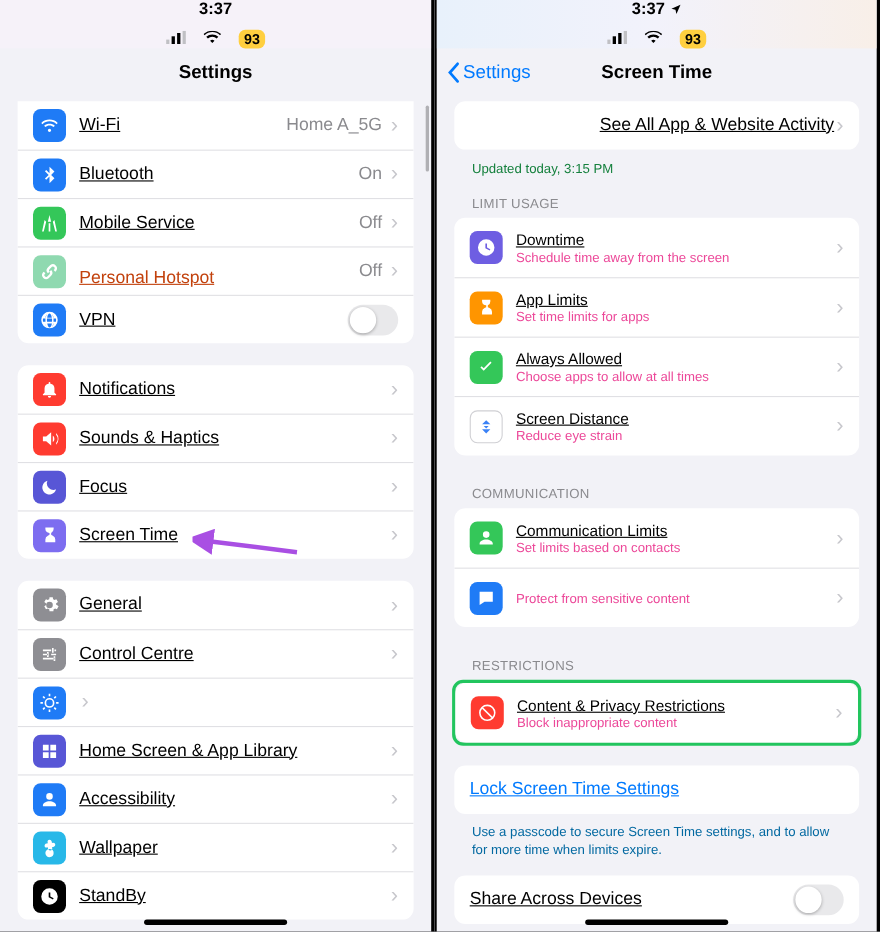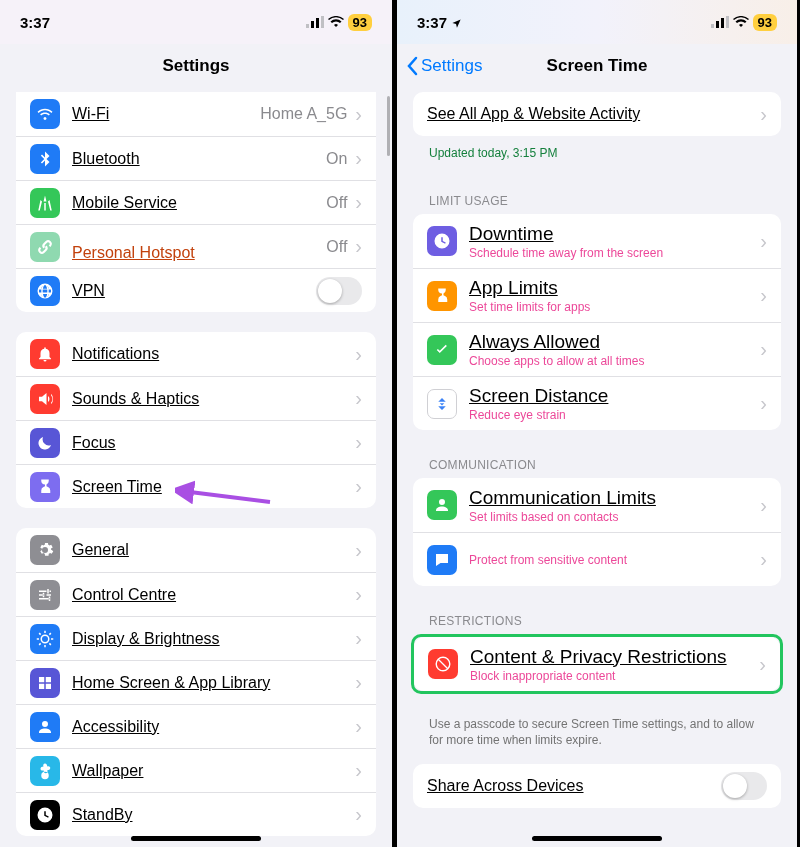--- a/index.html
+++ b/index.html
@@ -1,40 +1,40 @@
 <!DOCTYPE html>
 <html><head>
 <meta charset="utf-8">
 <style>
   * { box-sizing: border-box; margin: 0; padding: 0; }
   body { font-family: -apple-system, "SF Pro Text", Helvetica, Arial, sans-serif; background: #000; width: 800px; height: 847px; display: flex; }
   .phone { width: 395px; height: 847px; background: #f2f2f7; overflow: hidden; position: relative; border-right: 3px solid #000; display:flex; flex-direction:column;}
   .phone.right { width: 402px; border-right: 0; border-left: 2px solid #000; }
-  .status-bar { height: 44px; display: flex; align-items: center; justify-content: space-between; padding: 0 20px; font-weight: 600; font-size: 15px; background: #f6f2f9; }
+  .status-bar { height: 44px; display: flex; align-items: center; justify-content: space-between; padding: 0 20px; font-weight: 600; font-size: 15px; background: #f6f2f9; flex-direction: column; }
   .phone.right .status-bar { background: linear-gradient(90deg,#e8f1fb,#f2f2fb,#f8efe8); }
-  .status-right { display: flex; align-items: flex-start; gap: 4px; }
+  .status-right { display: flex; align-items: flex-start; gap: 16px; }
   .battery-pill { background: #ffcf3f; border-radius: 6px; padding: 1px 5px; font-size: 13px; font-weight: 700; }
   .nav-bar { height: 44px; display: flex; align-items: center; justify-content: center; font-weight: 700; font-size: 17px; position: relative; }
   .nav-back { position: absolute; left: 8px; color: #007aff; font-size: 17px; font-weight: 400; display: flex; align-items: center; }
   .scroll { flex: 1; overflow-y: hidden; }
   .group { background: #fff; border-radius: 10px; margin: 0 16px 20px 16px; overflow: hidden; }
   .group.first-left { margin-top: 4px; border-top-left-radius: 0; border-top-right-radius: 0; }
-  .section-header { font-size: 12px; color: #8a8a8e; padding: 8px 32px 6px 32px; letter-spacing: 0.3px; margin-top: 16px; }
-  .footnote { font-size: 12px; color: #737373; padding: 4px 20px 6px 20px; line-height:1.35; }
+  .section-header { font-size: 12px; color: #8a8a8e; padding: 8px 32px 6px 32px; letter-spacing: 0.3px; }
+  .footnote { font-size: 12px; color: #0369a1; padding: 4px 20px 6px 20px; line-height:1.35; }
   .update-note { font-size: 12px; color: #15803d; padding: 6px 32px 10px 32px; }
   .row { display: flex; align-items: center; min-height: 44px; padding: 6px 14px; border-top: 0.5px solid #e0e0e4; position: relative; }
   .group .row:first-child { border-top: none; }
   .row-tall { min-height: 54px; padding: 8px 14px; }
   .icon { width: 30px; height: 30px; border-radius: 7px; display: flex; align-items: center; justify-content: center; margin-right: 12px; flex-shrink: 0; }
   .icon svg { display:block; }
   .label { flex: 1; font-size: 16px; color: #000; text-decoration: underline; }
   .label.faded { color: #c2410c; margin-top: 12px; }
   .sublabel { font-size: 12px; color: #ec4899; margin-top: 1px; }
   .textcol { flex:1; display:flex; flex-direction:column; }
-  .textcol .label { font-size:19px; }
+  .textcol .label { font-size:14px; }
   .value { color: #8a8a8e; font-size: 16px; margin-right: 6px; }
   .chevron { color: #c7c7cc; font-size: 20px; flex-shrink: 0; margin-left:2px;}
   .switch { width: 46px; height: 28px; background: #e9e9eb; border-radius: 14px; position: relative; flex-shrink: 0; }
   .switch .knob { position: absolute; top: 2px; left: 2px; width: 24px; height: 24px; background: #fff; border-radius: 50%; box-shadow: 0 1px 3px rgba(0,0,0,.3); }
   .home-indicator { position: absolute; bottom: 6px; left: 50%; transform: translateX(-50%); width: 130px; height: 5px; background: #000; border-radius: 3px; }
   .arrow-annot { position: absolute; color: #a94fe3; pointer-events: none; }
   .highlight-box { border: 3px solid #22c55e; border-radius: 10px; margin: 0 14px; padding:0; }
   .highlight-box .group { margin:0; }
   .blue-link .label { color:#007aff; }
   .scrollbar-stub { position:absolute; right:2px; top:96px; width:3px; height:60px; background:#b0b0b4; border-radius:2px; }
@@ -180,21 +180,20 @@
           </div>
           <span class="label">Control Centre</span>
           <span class="chevron">›</span>
         </div>
         <div class="row">
     <div class="icon" style="background:#1f7bf6">
     <svg width="18" height="18" viewBox="0 0 24 24">
               <path d="M12 7a5 5 0 100 10 5 5 0 000-10zM12 1v3m0 16v3M1 12h3m16 0h3M4.2 4.2l2 2m11.6 11.6l2 2M4.2 19.8l2-2m11.6-11.6l2-2" stroke="#fff" stroke-width="2" fill="none"></path>
             </svg>
           </div>
-          <span class="label">Display &amp; Brightness</span>
           <span class="chevron">›</span>
         </div>
         <div class="row">
     <div class="icon" style="background:#5856d6">
     <svg width="18" height="18" viewBox="0 0 24 24">
               <path d="M4 4h7v7H4zm9 0h7v7h-7zM4 13h7v7H4zm9 0h7v7h-7z" fill="#fff"></path>
             </svg>
           </div>
           <span class="label">Home Screen &amp; App Library</span>
           <span class="chevron">›</span>
@@ -267,21 +266,21 @@
     <div class="nav-back">
       <svg width="14" height="20" viewBox="0 0 12 20">
           <path d="M10 2L3 10l7 8" stroke="#007aff" stroke-width="2.5" fill="none" stroke-linecap="round"></path>
         </svg>
       <span style="margin-left:2px;">Settings</span>
     </div>
     <span>Screen Time</span>
   </div>
 
   <div class="scroll">
-    <div class="group" style="margin-top:4px; margin-bottom:4px;">
+    <div class="group" style="margin-top:4px; margin-bottom:4px;text-align:right;">
       <div class="row">
         <span class="label">See All App &amp; Website Activity</span>
         <span class="chevron">›</span>
       </div>
     </div>
     <div class="update-note">Updated today, 3:15 PM</div>
 
     <div class="section-header">LIMIT USAGE</div>
     <div class="group" id="limit-group">
         <div class="row row-tall">
@@ -373,20 +372,25 @@
             <div class="textcol">
               <span class="label">Content &amp; Privacy Restrictions</span>
     <span class="sublabel">Block inappropriate content</span>
             </div>
     <span class="chevron">›</span>
           </div>
         </div>
     </div>
 
     <div style="height:18px;"></div>
+    <div class="group blue-link" style="margin-bottom:4px;">
+      <div class="row">
+        <span class="label">Lock Screen Time Settings</span>
+      </div>
+    </div>
     <div class="footnote" style="padding-left:32px;padding-right:28px;">Use a passcode to secure Screen Time settings, and to allow for more time when limits expire.</div>
 
     <div style="height:10px;"></div>
     <div class="group" style="margin-bottom:0;">
       <div class="row">
         <span class="label">Share Across Devices</span>
         <div class="switch">
             <div class="knob"></div>
           </div>
       </div>

